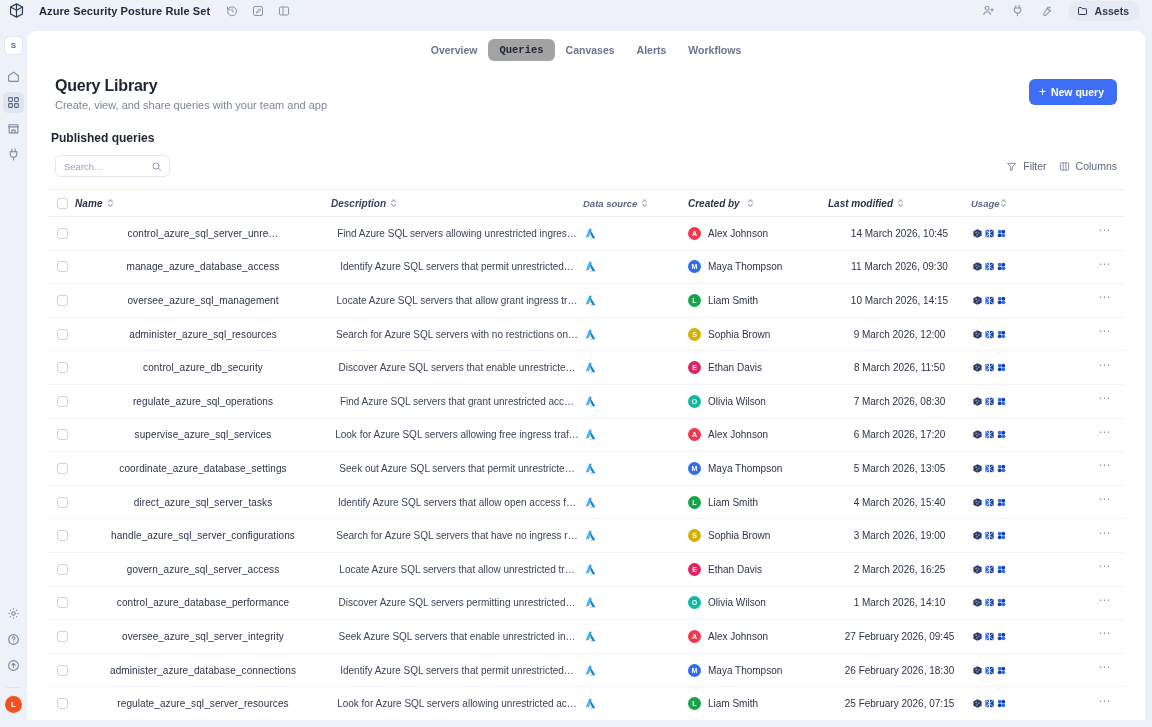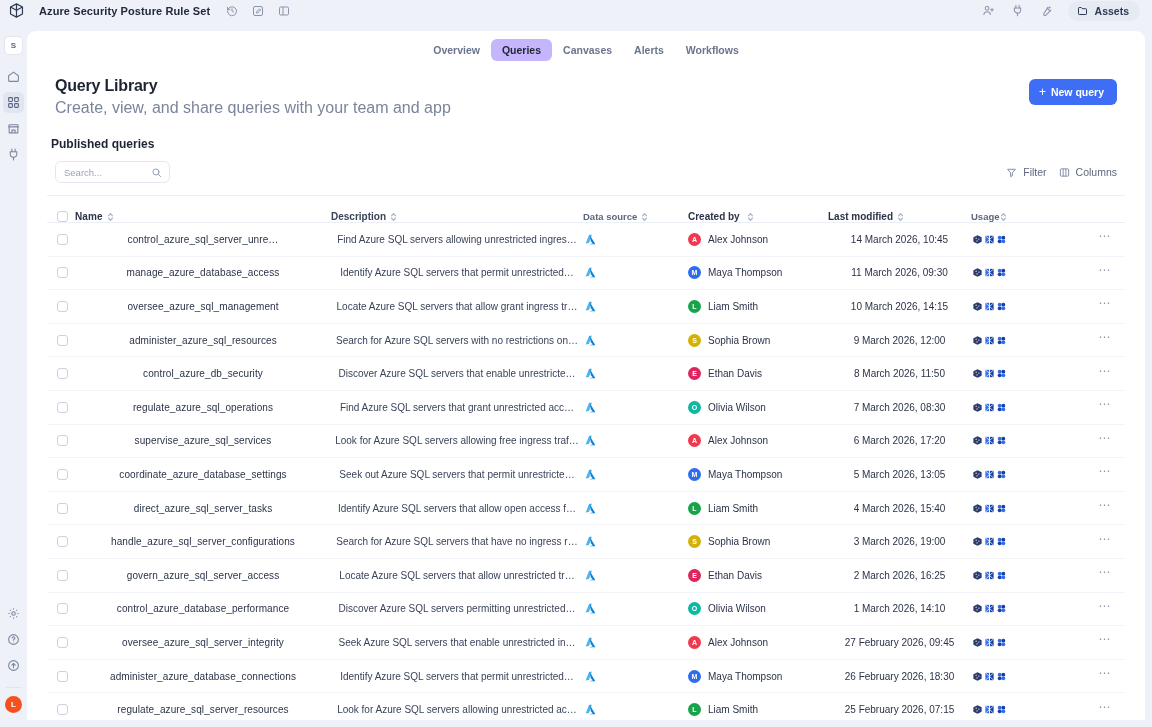--- a/index.html
+++ b/index.html
@@ -75,26 +75,26 @@
     overflow: hidden;
   }
 
   
   .tabs { display: flex; justify-content: center; align-items: center; padding-top: 8px; }
   .tab {
     font-size: 10.5px; font-weight: 600; color: #6a748d;
     padding: 5px 11px; border-radius: 6px; cursor: pointer;
     white-space: nowrap;
   }
-  .tab.active { background: #c4b5fd; color: #1f2535; }
+  .tab.active { background: #a3a3a3; color: #1f2535; font-family: Liberation Mono, monospace; }
 
   
   .page-head { padding: 16px 28px 0 28px; display: flex; align-items: flex-start; }
   .page-title { font-size: 16px; font-weight: 700; color: #1d2434; letter-spacing: -.2px; }
-  .page-sub { font-size: 16px; color: #7a849b; margin-top: 4px; }
+  .page-sub { font-size: 11px; color: #7a849b; margin-top: 4px; }
   .new-query-btn {
     margin-left: auto; margin-top: 2px;
     background: #3d6ef5; color: #fff;
     font-size: 10.5px; font-weight: 600;
     border: none; border-radius: 6px;
     padding: 7px 13px 7px 10px;
     display: flex; align-items: center; gap: 5px;
     cursor: pointer;
   }
   .new-query-btn .plus { font-size: 12px; line-height: 1; font-weight: 500; }
@@ -114,22 +114,23 @@
     font-size: 9.5px; color: #6a748d; width: 100%;
   }
   .search-box input::placeholder { color: #9aa3b8; }
   .search-ico { position: absolute; right: 7px; color: #8b95ab; display: flex; }
   .toolbar-right { margin-left: auto; display: flex; align-items: center; gap: 12px; }
   .tb-action { display: flex; align-items: center; gap: 6px; font-size: 10.5px; color: #5d6780; cursor: pointer; }
 
   
   .table-wrap { margin: 12px 20px 0 20px; border-top: 1px solid #eceff5; }
   .thead {
-    display: flex; align-items: flex-end; height: 27px;
+    display: flex; align-items: center; height: 27px;
     border-bottom: 1px solid #eceff5;
+    font-style: italic;
   }
   .th {
     font-size: 9.5px; font-weight: 600; color: #5d6780;
     display: flex; align-items: center; gap: 4px;
     cursor: pointer;
   }
   .sort-ico { display: flex; flex-direction: column; line-height: 0; color: #aab2c4; }
   .row {
     display: flex; align-items: center; height: 33.6px;
     border-bottom: 1px solid #f2f4f8;

